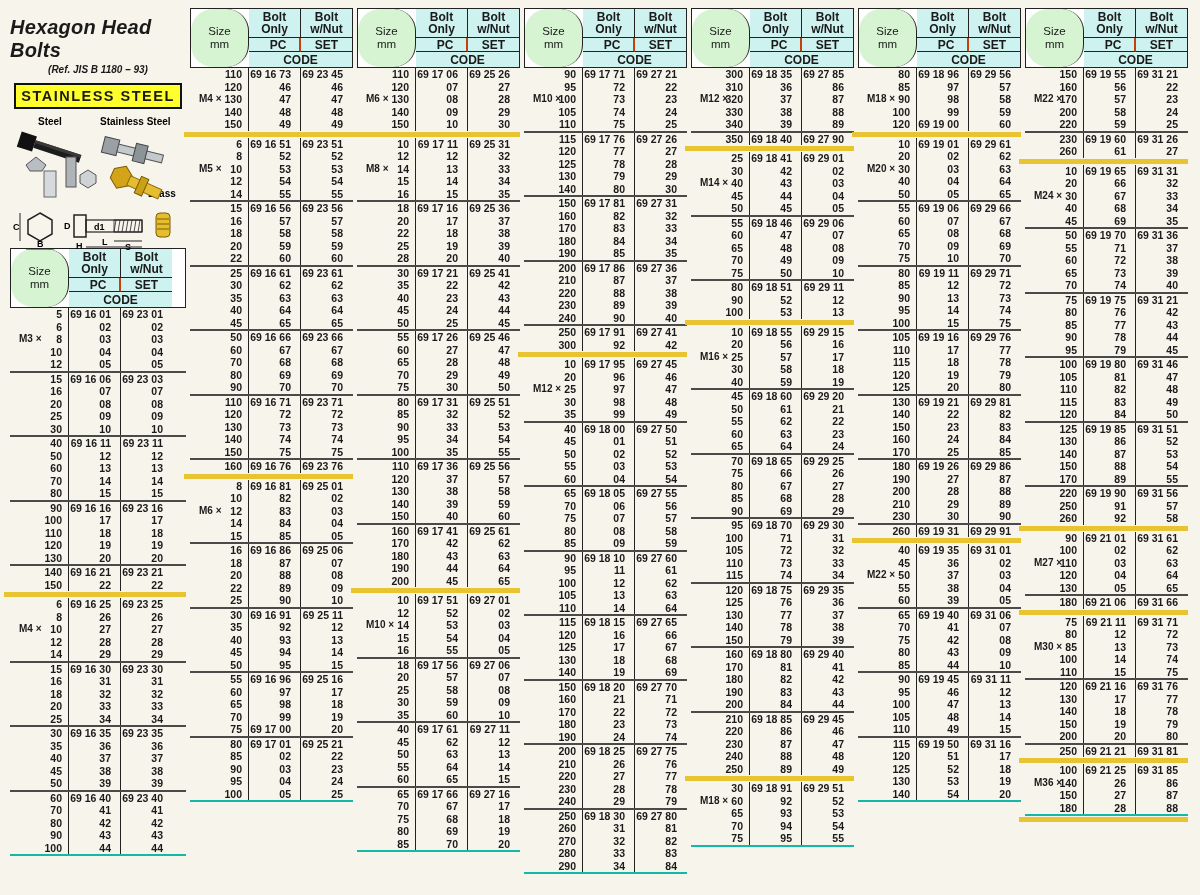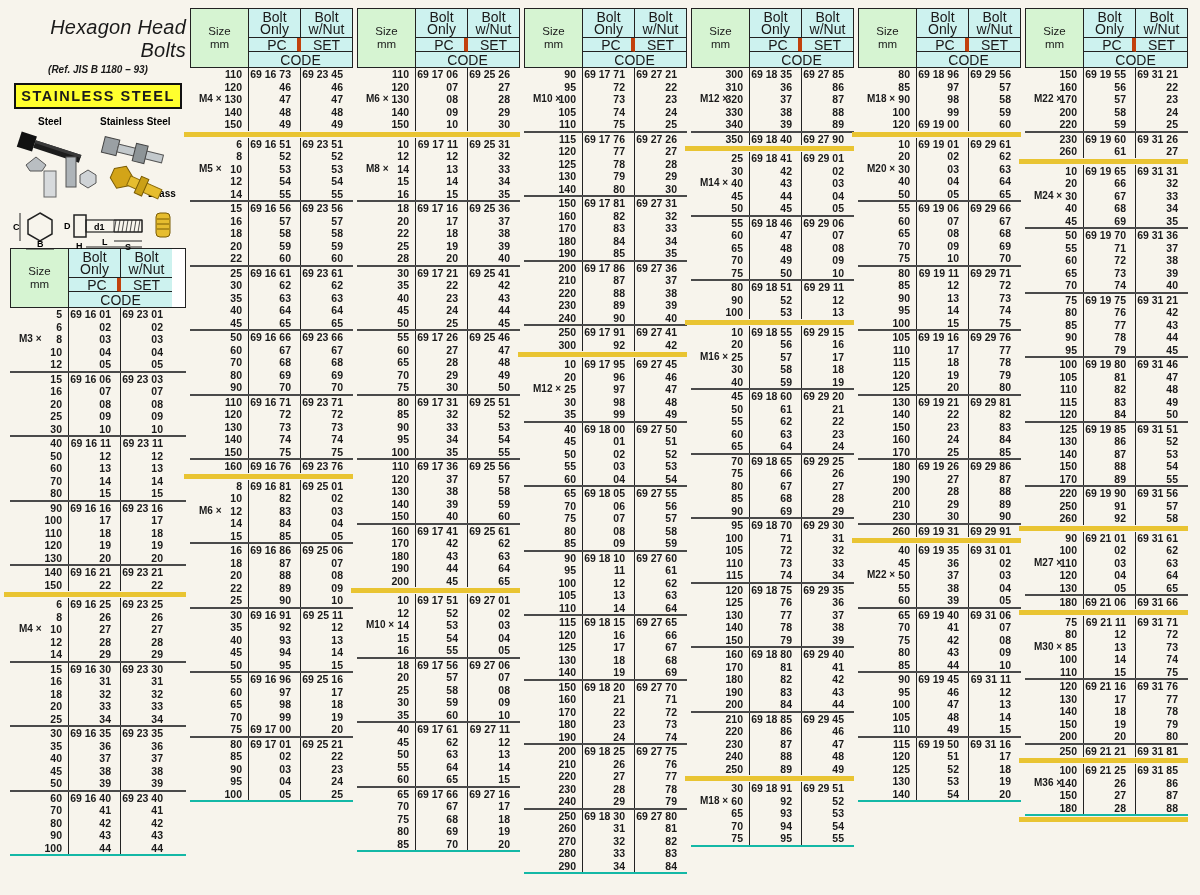--- a/index.html
+++ b/index.html
@@ -4,42 +4,42 @@
 <style>
   html,body{margin:0;padding:0;}
   body{width:1200px;height:895px;background:#f7f4ec;overflow:hidden;
        font-family:"Liberation Sans",sans-serif;color:#1a1a1a;}
   .page{display:flex;gap:4px;padding:8px 10px 0 10px;box-sizing:border-box;}
   .col{flex:0 0 163px;}
   .col1{flex:0 0 176px;}
 
   
   .info{height:240px;position:relative;}
-  .title{font-size:20px;font-weight:normal;font-style:italic;letter-spacing:.2px;
-         text-align:right;padding-top:8px;}
+  .title{font-size:20px;font-weight:bold;font-style:italic;letter-spacing:.2px;
+         text-align:left;padding-top:8px;}
   .subtitle{font-size:10px;font-weight:bold;font-style:italic;text-align:center;margin-top:2px;}
   .banner{margin:8px 4px 4px 4px;border:2px solid #111;background:#ffff2e;
           text-align:center;font-weight:bold;font-size:14.5px;letter-spacing:1.5px;
           padding:3px 0;}
   .imgs,.diag{display:block;}
 
   
   .btable{font-weight:bold;}
   .thead{display:grid;grid-template-columns:58px 52px 51px;
          grid-template-rows:29px 14px 15px;
          grid-template-areas:"size b1 b2" "size pc set" "size code code";
          border:1px solid #222;background:#fff;}
   .hsize{grid-area:size;background:#d6f4d2;display:flex;flex-direction:column;
          align-items:center;justify-content:center;font-size:11.5px;font-weight:normal;
-         border-right:1px solid #222;line-height:13px;}
+         border-right:1px solid #222;line-height:13px;border-radius:22px;}
   .hc{background:#cdf2ef;display:flex;align-items:center;justify-content:center;
-      font-size:14px;font-weight:normal;text-align:center;line-height:12px;}
+      font-size:12px;font-weight:bold;text-align:center;line-height:12px;}
   .hb1{grid-area:b1;border-right:1px solid #222;border-bottom:1px solid #222;}
   .hb2{grid-area:b2;border-bottom:1px solid #222;}
-  .hpc{grid-area:pc;border-right:4px solid #c2410c;border-bottom:1px solid #222;padding-left:8px;}
+  .hpc{grid-area:pc;border-right:2px solid #c2410c;border-bottom:1px solid #222;padding-left:8px;}
   .hset{grid-area:set;border-bottom:1px solid #222;}
   .hcode{grid-area:code;}
   .tbody{border-bottom:2px solid #14b8a6;}
   .row{display:grid;grid-template-columns:58px 52px 51px;height:12.5px;
        line-height:12.5px;font-size:10.5px;}
   .row.rule{border-top:2px solid #4a4a4a;}
   .ydiv{height:5px;background:#e9c432;margin:1px 0 1px -6px;}
   .yend{height:5px;background:#e9c432;margin-top:1px;margin-left:-6px;}
   .csize{position:relative;text-align:right;padding-right:6px;box-sizing:border-box;}
   .cpre{position:absolute;left:9px;top:0;font-size:10px;}

